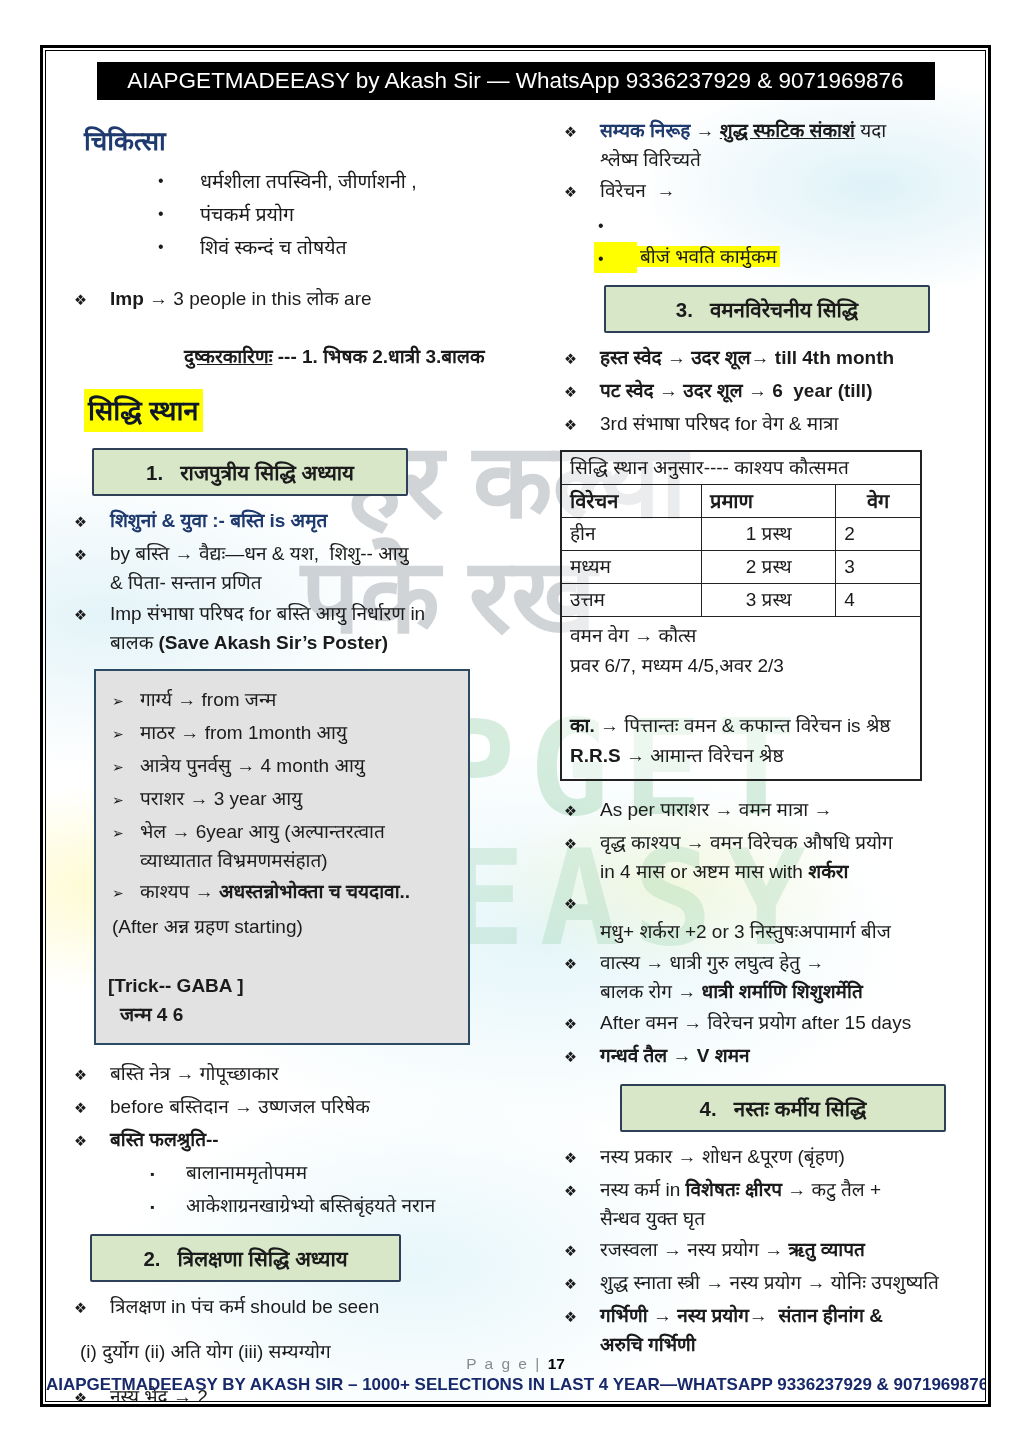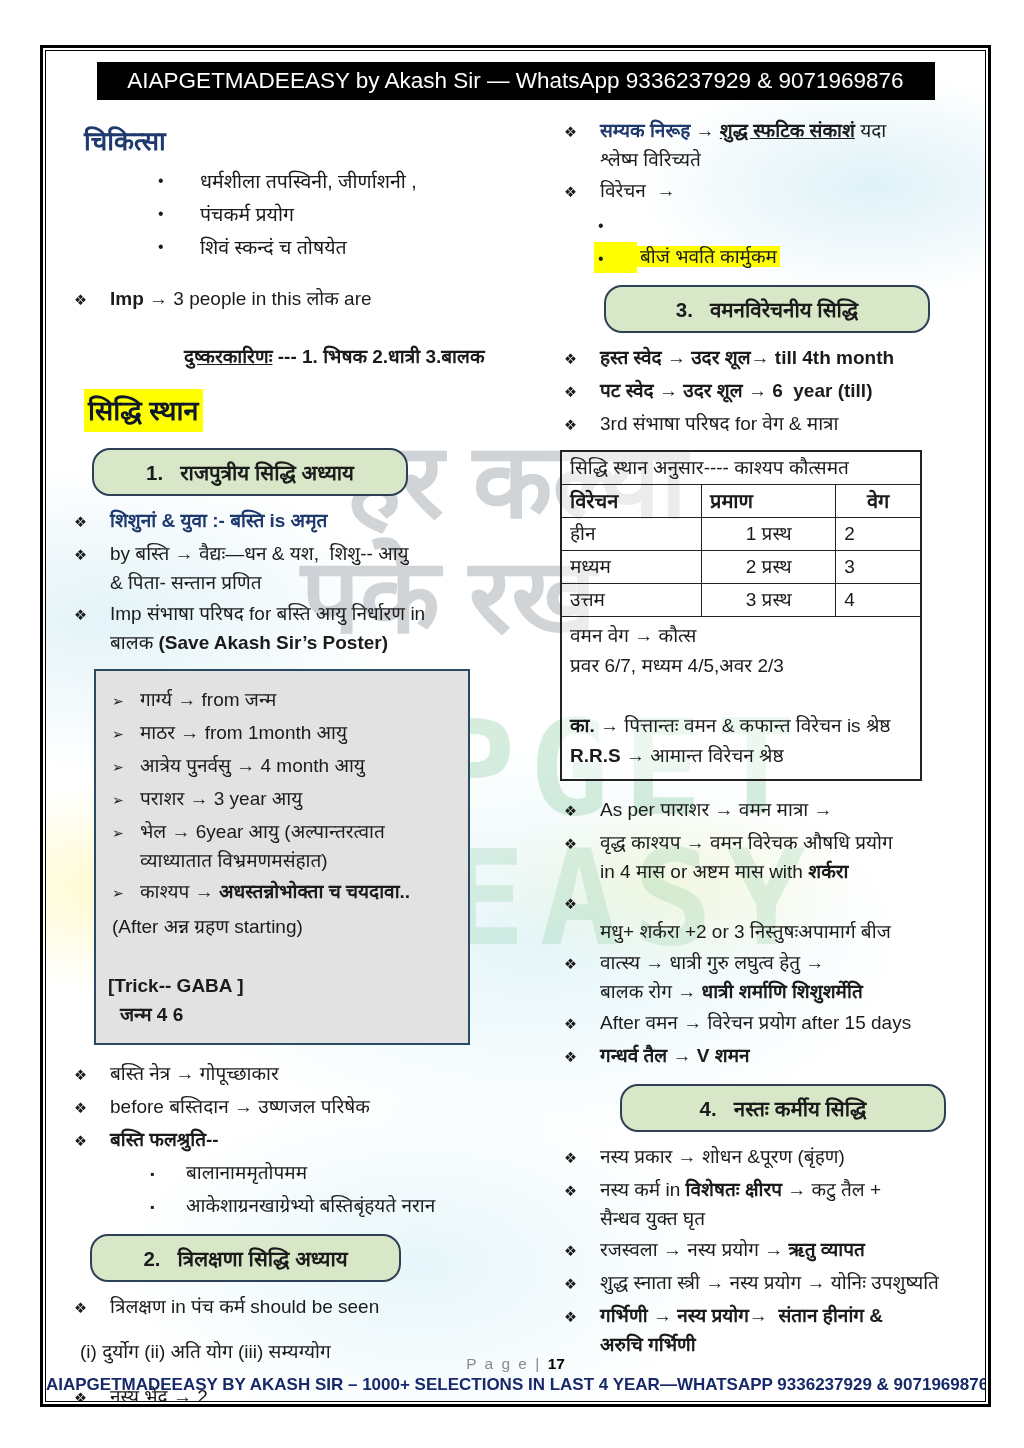--- a/index.html
+++ b/index.html
@@ -30,21 +30,21 @@
   .dotrow .mk{width:42px;flex:none;font-size:16px;}
   .li{display:flex;margin:2px 0;font-size:19px;line-height:29px;}
   .li .mk{width:36px;flex:none;font-size:14.5px;padding-top:2px;padding-left:4px;}
   .li .tx{flex:1;white-space:pre-wrap;}
   .b{font-weight:bold;}
   .navy{color:#1f3a6e;font-weight:bold;}
   .u{font-weight:bold;text-decoration:underline;}
   .hl{background:#ffff00;padding:0 3px;}
   .hl-head{display:inline-block;background:#ffff00;color:#0f172a;font-weight:bold;font-size:27px;
            padding:2px 4px 4px 4px;margin:16px 0 4px 14px;}
-  .secbox{background:#d9e7c9;border:2px solid #2e4057;border-radius:18px;text-align:center;
+  .secbox{background:#d9e7c9;border:2px solid #2e4057;border-radius:2px;text-align:center;
           font-weight:bold;font-size:20.5px;padding:8px 6px;margin:12px auto 10px;white-space:pre;}
   .secbox.w1{width:300px;margin-left:22px;}
   .secbox.w2{width:295px;margin-left:20px;}
   .secbox.w3{width:310px;margin-left:44px;}
   .secbox.w4{width:310px;margin-left:60px;}
   .graybox{background:#e2e2e2;border:2px solid #2b4a63;padding:12px 8px 14px 12px;margin:12px 0 14px 24px;width:352px;}
   .graybox .li{font-size:19px;line-height:29px;}
   .graybox .mk{width:28px;font-size:14px;}
   .plain{margin:14px 0 0 10px;font-size:19px;line-height:29px;white-space:pre-wrap;}
   table.kt{border-collapse:collapse;border:2px solid #222;width:362px;margin:10px 0 12px 0;font-size:19px;background:rgba(255,255,255,.55);}

